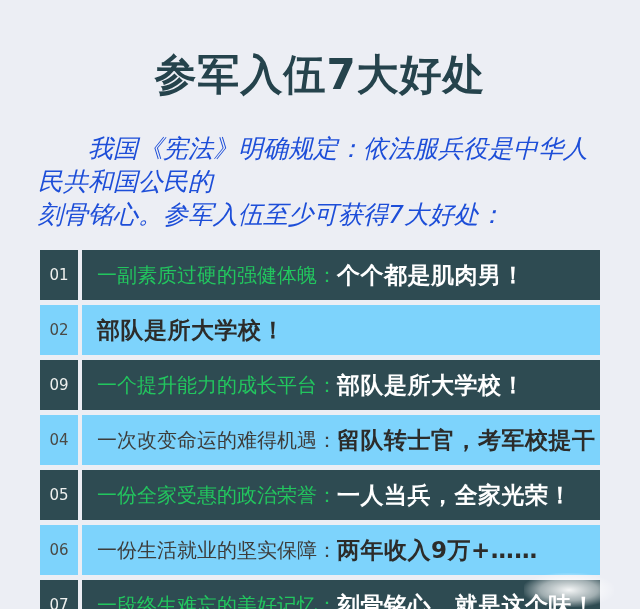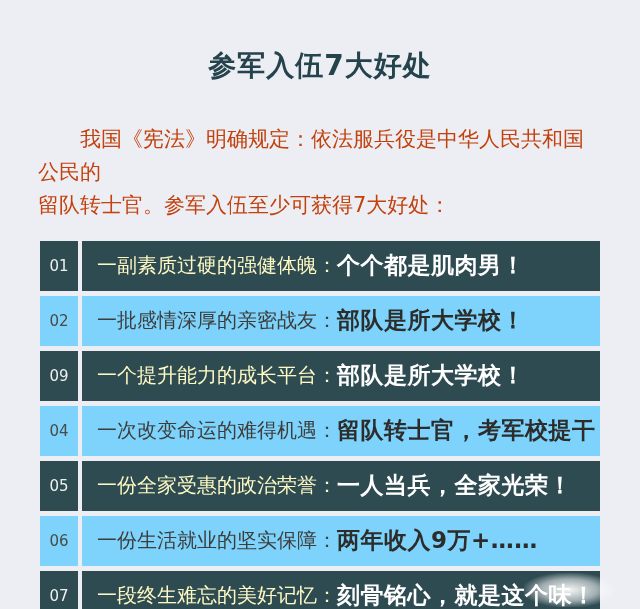--- a/index.html
+++ b/index.html
@@ -5,31 +5,32 @@
   html,body{margin:0;padding:0;}
   body{
     width:640px;height:609px;
     background:#eceef4;
     font-family:"DejaVu Sans","Liberation Sans",sans-serif;
     overflow:hidden;position:relative;
   }
   .page-title{
     padding-top:26px;
     text-align:center;
-    font-size:28px;
+    font-size:42px;
     line-height:42px;
     font-weight:900;
     color:#25434c;
     letter-spacing:1px;
   }
   .intro{
     margin:36px 38px 0 38px;
-    font-size:21px;
+    font-size:25px;
     line-height:33px;
-    color:#c2410c;
+    color:#1d4ed8;
+    font-style:italic;
   }
   .intro .line1{text-indent:2em;}
   .benefits{
     margin:19px 40px 0 40px;
   }
   .row{
     display:flex;
     height:50px;
     margin-bottom:5px;
   }
@@ -44,56 +45,55 @@
     flex:1;
     display:flex;align-items:center;
     padding-left:15px;
     white-space:nowrap;
     overflow:hidden;
   }
   .row .label{font-size:20px;font-weight:400;}
   .row .highlight{font-size:23px;font-weight:700;letter-spacing:0.5px;}
   .row.dark .num, .row.dark .content{background:#2e4b52;}
   .row.dark .num{color:#eef0ee;}
-  .row.dark .label{color:#fef9c3;}
+  .row.dark .label{color:#22c55e;}
   .row.dark .highlight{color:#ffffff;}
   .row.light .num, .row.light .content{background:#7dd3fc;}
   .row.light .num{color:#4a4a46;}
   .row.light .label{color:#3d3d3b;}
   .row.light .highlight{color:#2c2c2a;}
   .watermark-smudge{
     position:absolute;
     right:26px;bottom:2px;
     width:90px;height:34px;
     background:radial-gradient(ellipse at center, rgba(255,255,255,0.95) 0%, rgba(255,255,255,0.55) 45%, rgba(255,255,255,0) 75%);
     pointer-events:none;
   }
 </style>
 </head>
 <body>
 
 <h1 class="page-title">参军入伍7大好处</h1>
 
 <div class="intro">
   <div class="line1">我国《宪法》明确规定：依法服兵役是中华人民共和国公民的</div>
-  <div class="line2">留队转士官。参军入伍至少可获得7大好处：</div>
+  <div class="line2">刻骨铭心。参军入伍至少可获得7大好处：</div>
 </div>
 
 <div class="benefits">
   <div class="row dark">
     <div class="num">01</div>
     <div class="content">
       <span class="label">一副素质过硬的强健体魄：</span>
       <span class="highlight">个个都是肌肉男！</span>
     </div>
   </div>
   <div class="row light">
     <div class="num">02</div>
     <div class="content">
-      <span class="label">一批感情深厚的亲密战友：</span>
       <span class="highlight">部队是所大学校！</span>
     </div>
   </div>
   <div class="row dark">
     <div class="num">09</div>
     <div class="content">
       <span class="label">一个提升能力的成长平台：</span>
       <span class="highlight">部队是所大学校！</span>
     </div>
   </div>

